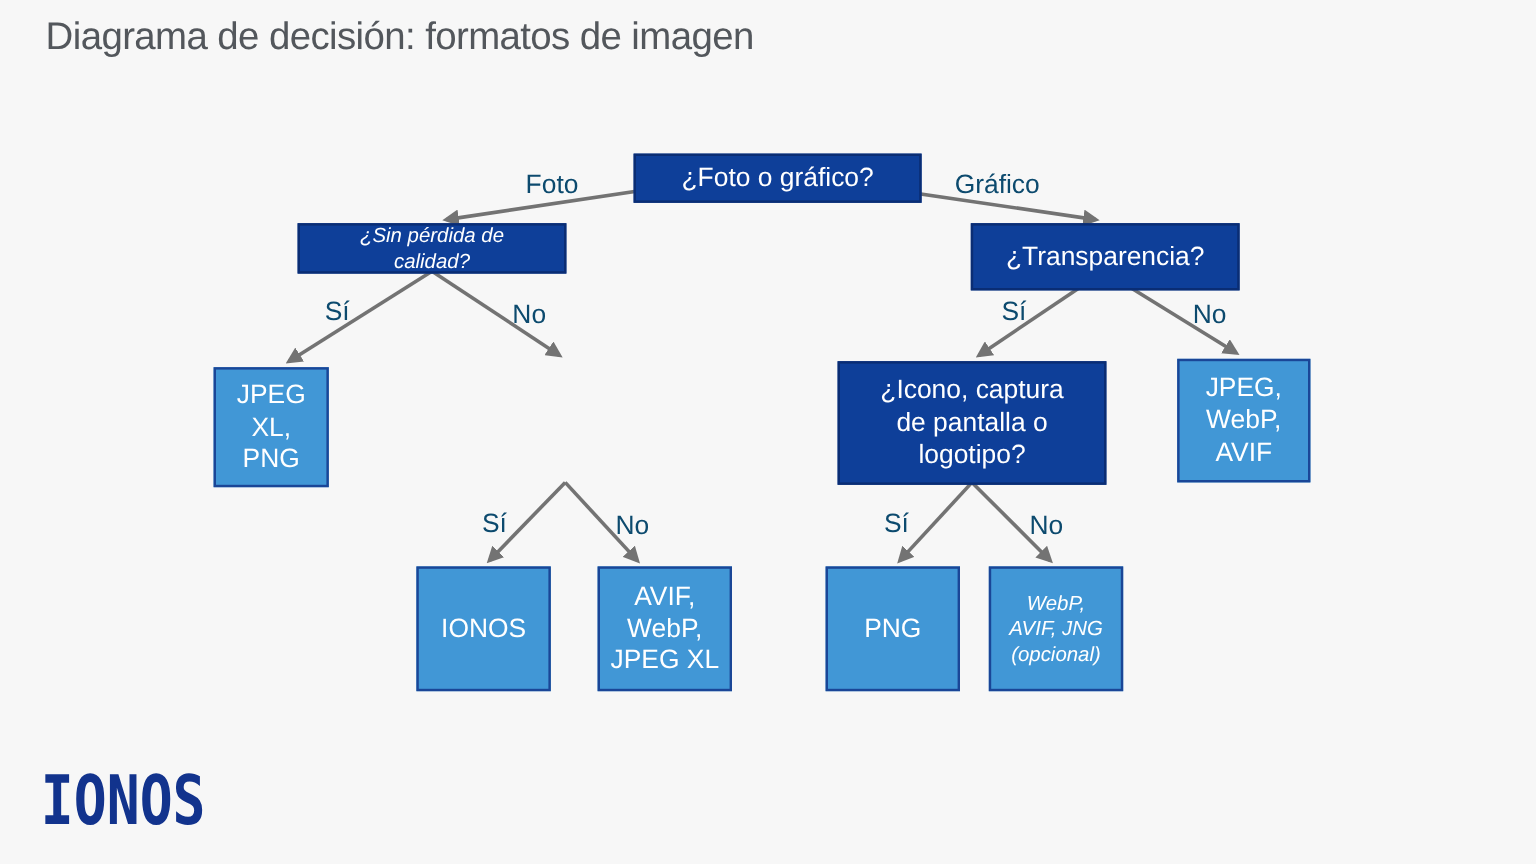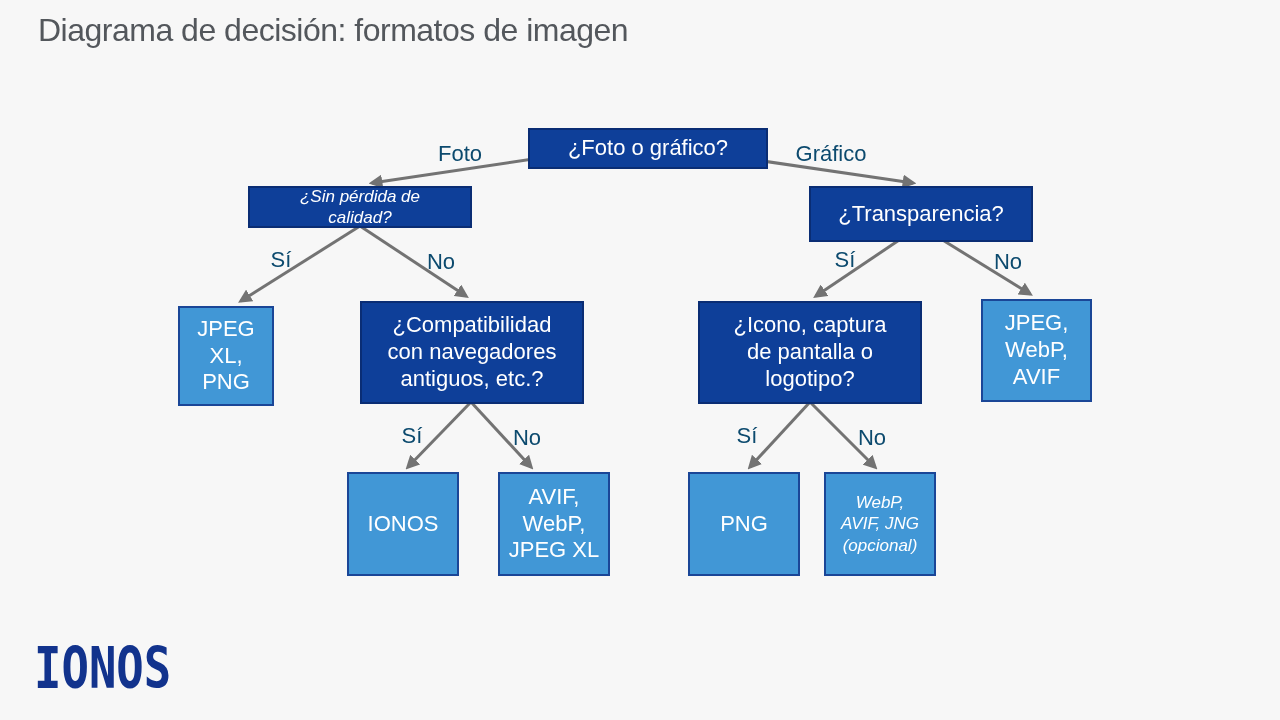--- a/index.html
+++ b/index.html
@@ -86,23 +86,20 @@
     </g>
   </svg>
 
   <div class="node decision fs22" style="left:528px;top:100px;width:240px;height:41px;margin-top:28px;">¿Foto o gráfico?</div>
 
   <div class="node decision fs17" style="left:248px;top:186px;width:224px;height:42px;">¿Sin pérdida de
 calidad?</div>
 
   <div class="node decision fs22" style="left:809px;top:186px;width:224px;height:56px;">¿Transparencia?</div>
 
-  <div class="node decision fs22" style="left:360px;top:301px;width:224px;height:103px;">¿Compatibilidad
-con navegadores
-antiguos, etc.?</div>
 
   <div class="node decision fs22" style="left:698px;top:301px;width:224px;height:103px;">¿Icono, captura
 de pantalla o
 logotipo?</div>
 
   <div class="node result fs22" style="left:178px;top:306px;width:96px;height:100px;">JPEG XL,
 PNG</div>
 
   <div class="node result fs22" style="left:981px;top:299px;width:111px;height:103px;">JPEG,
 WebP,

